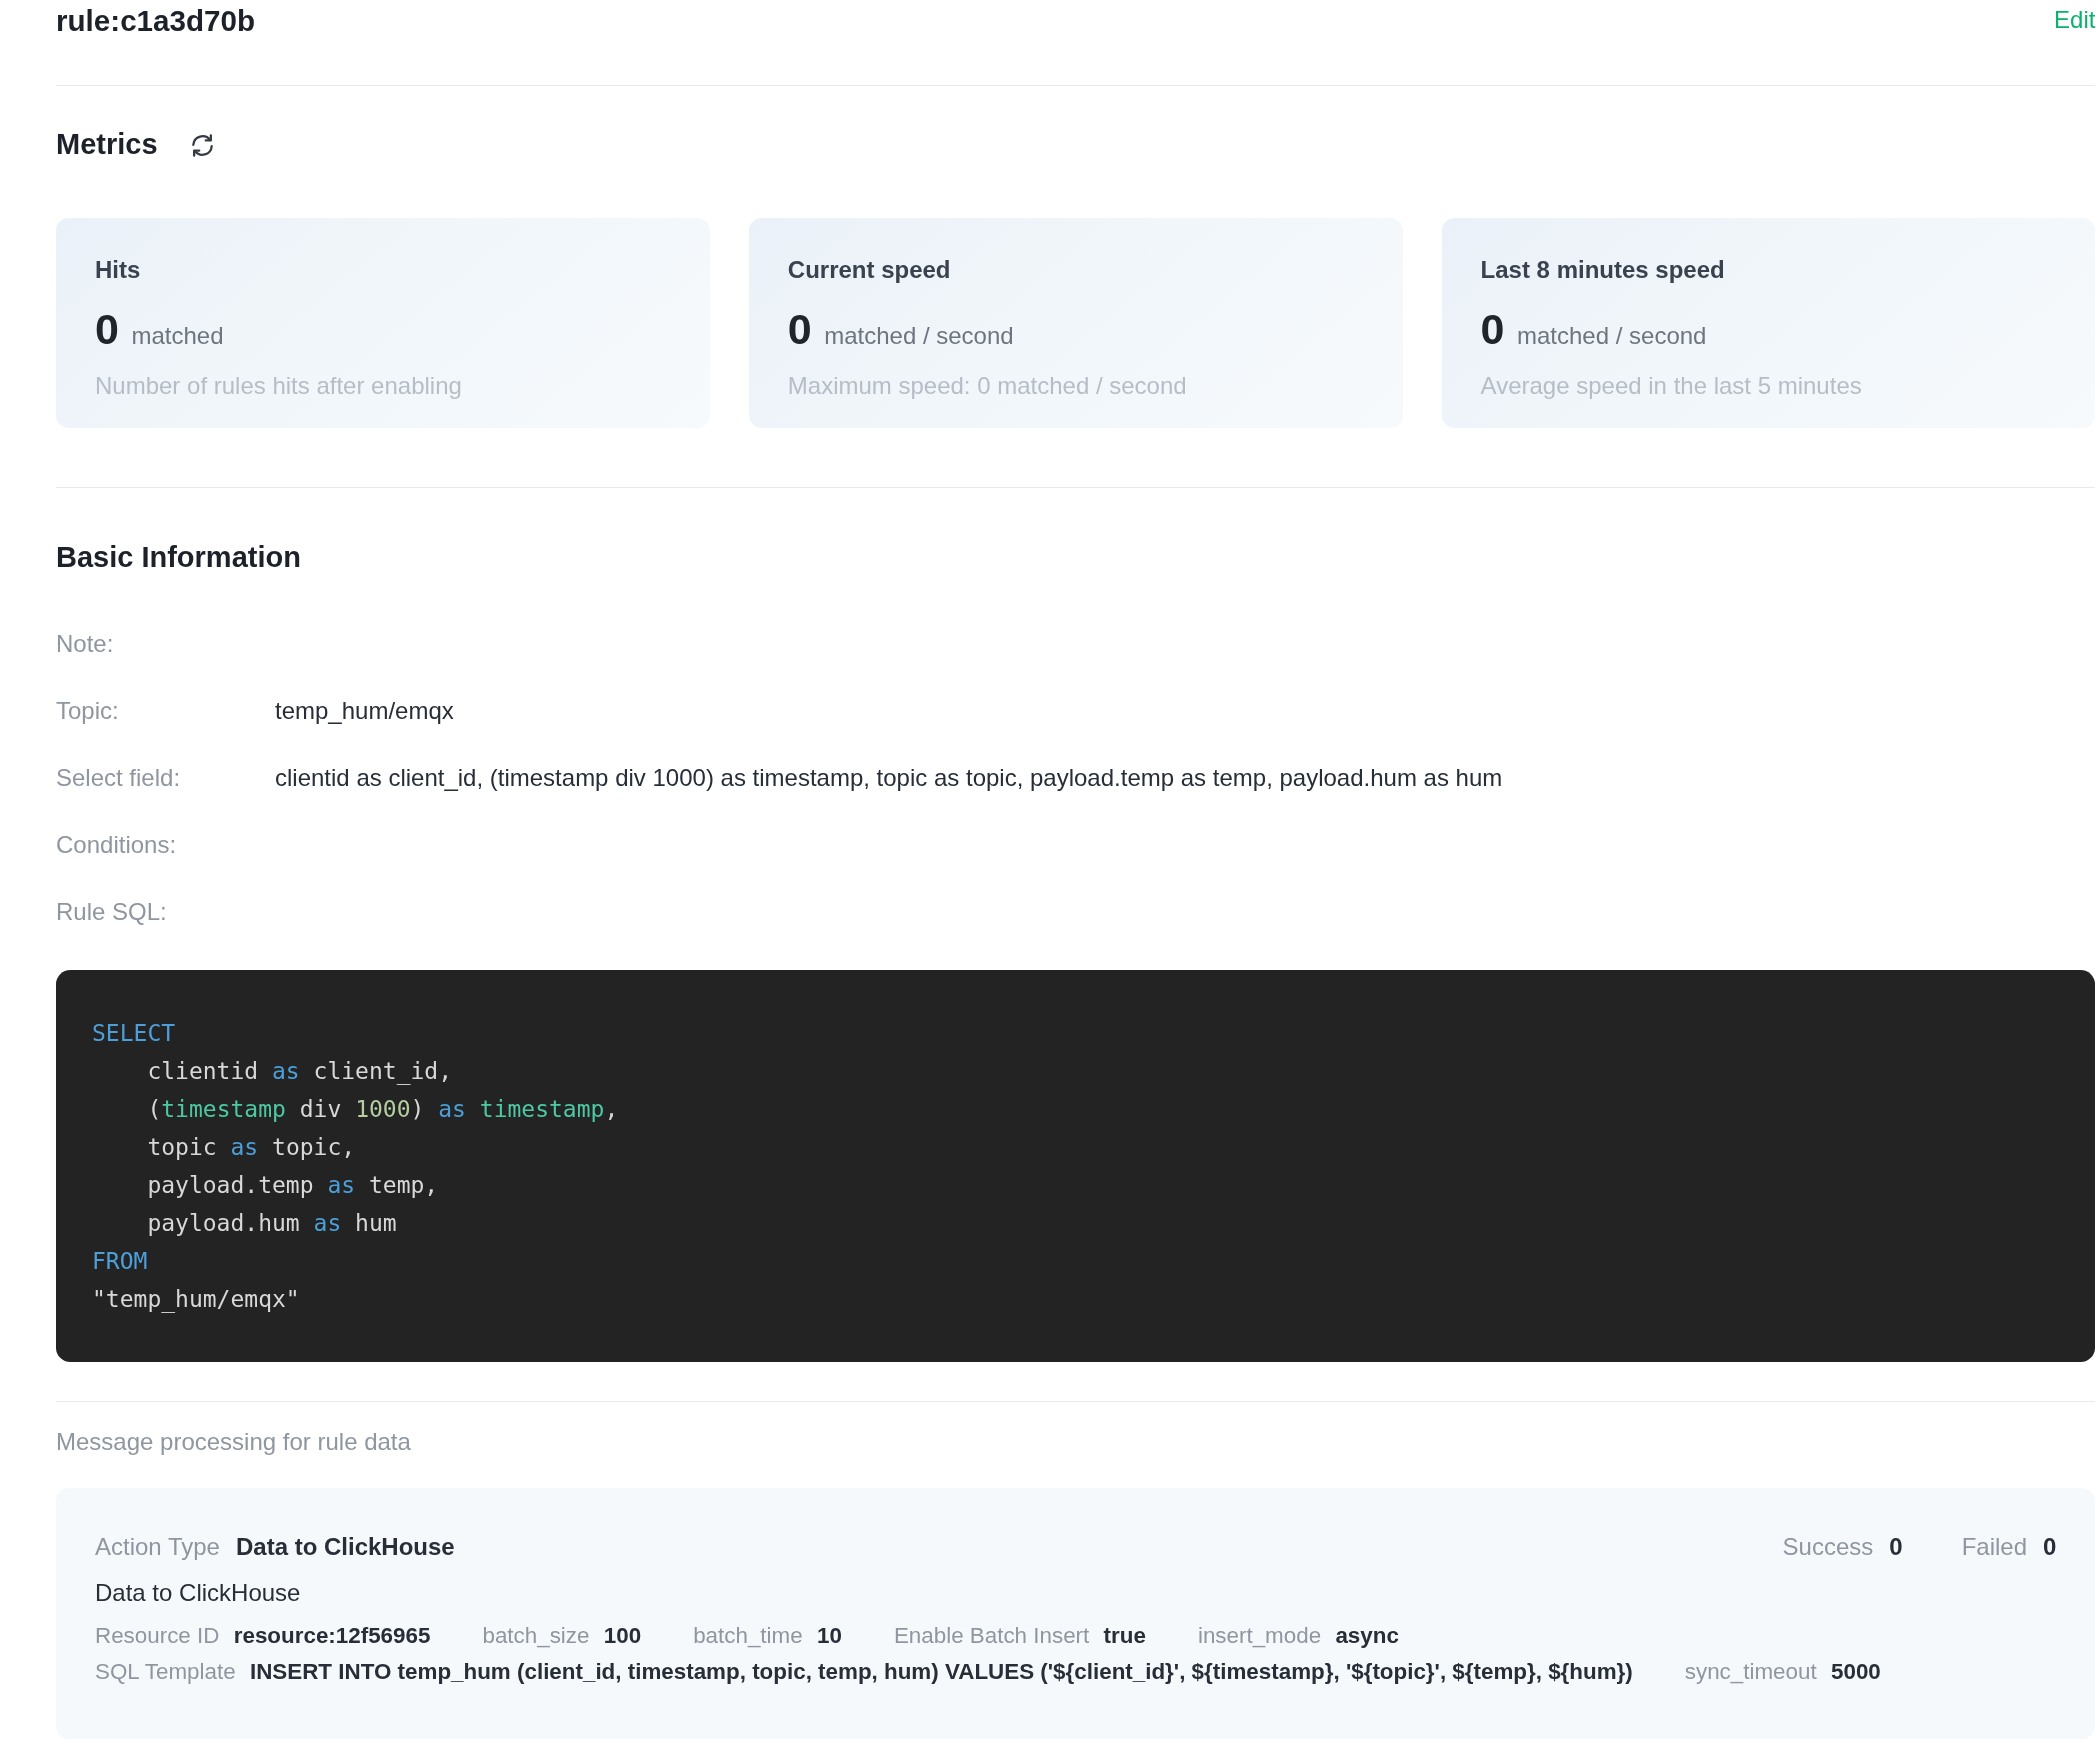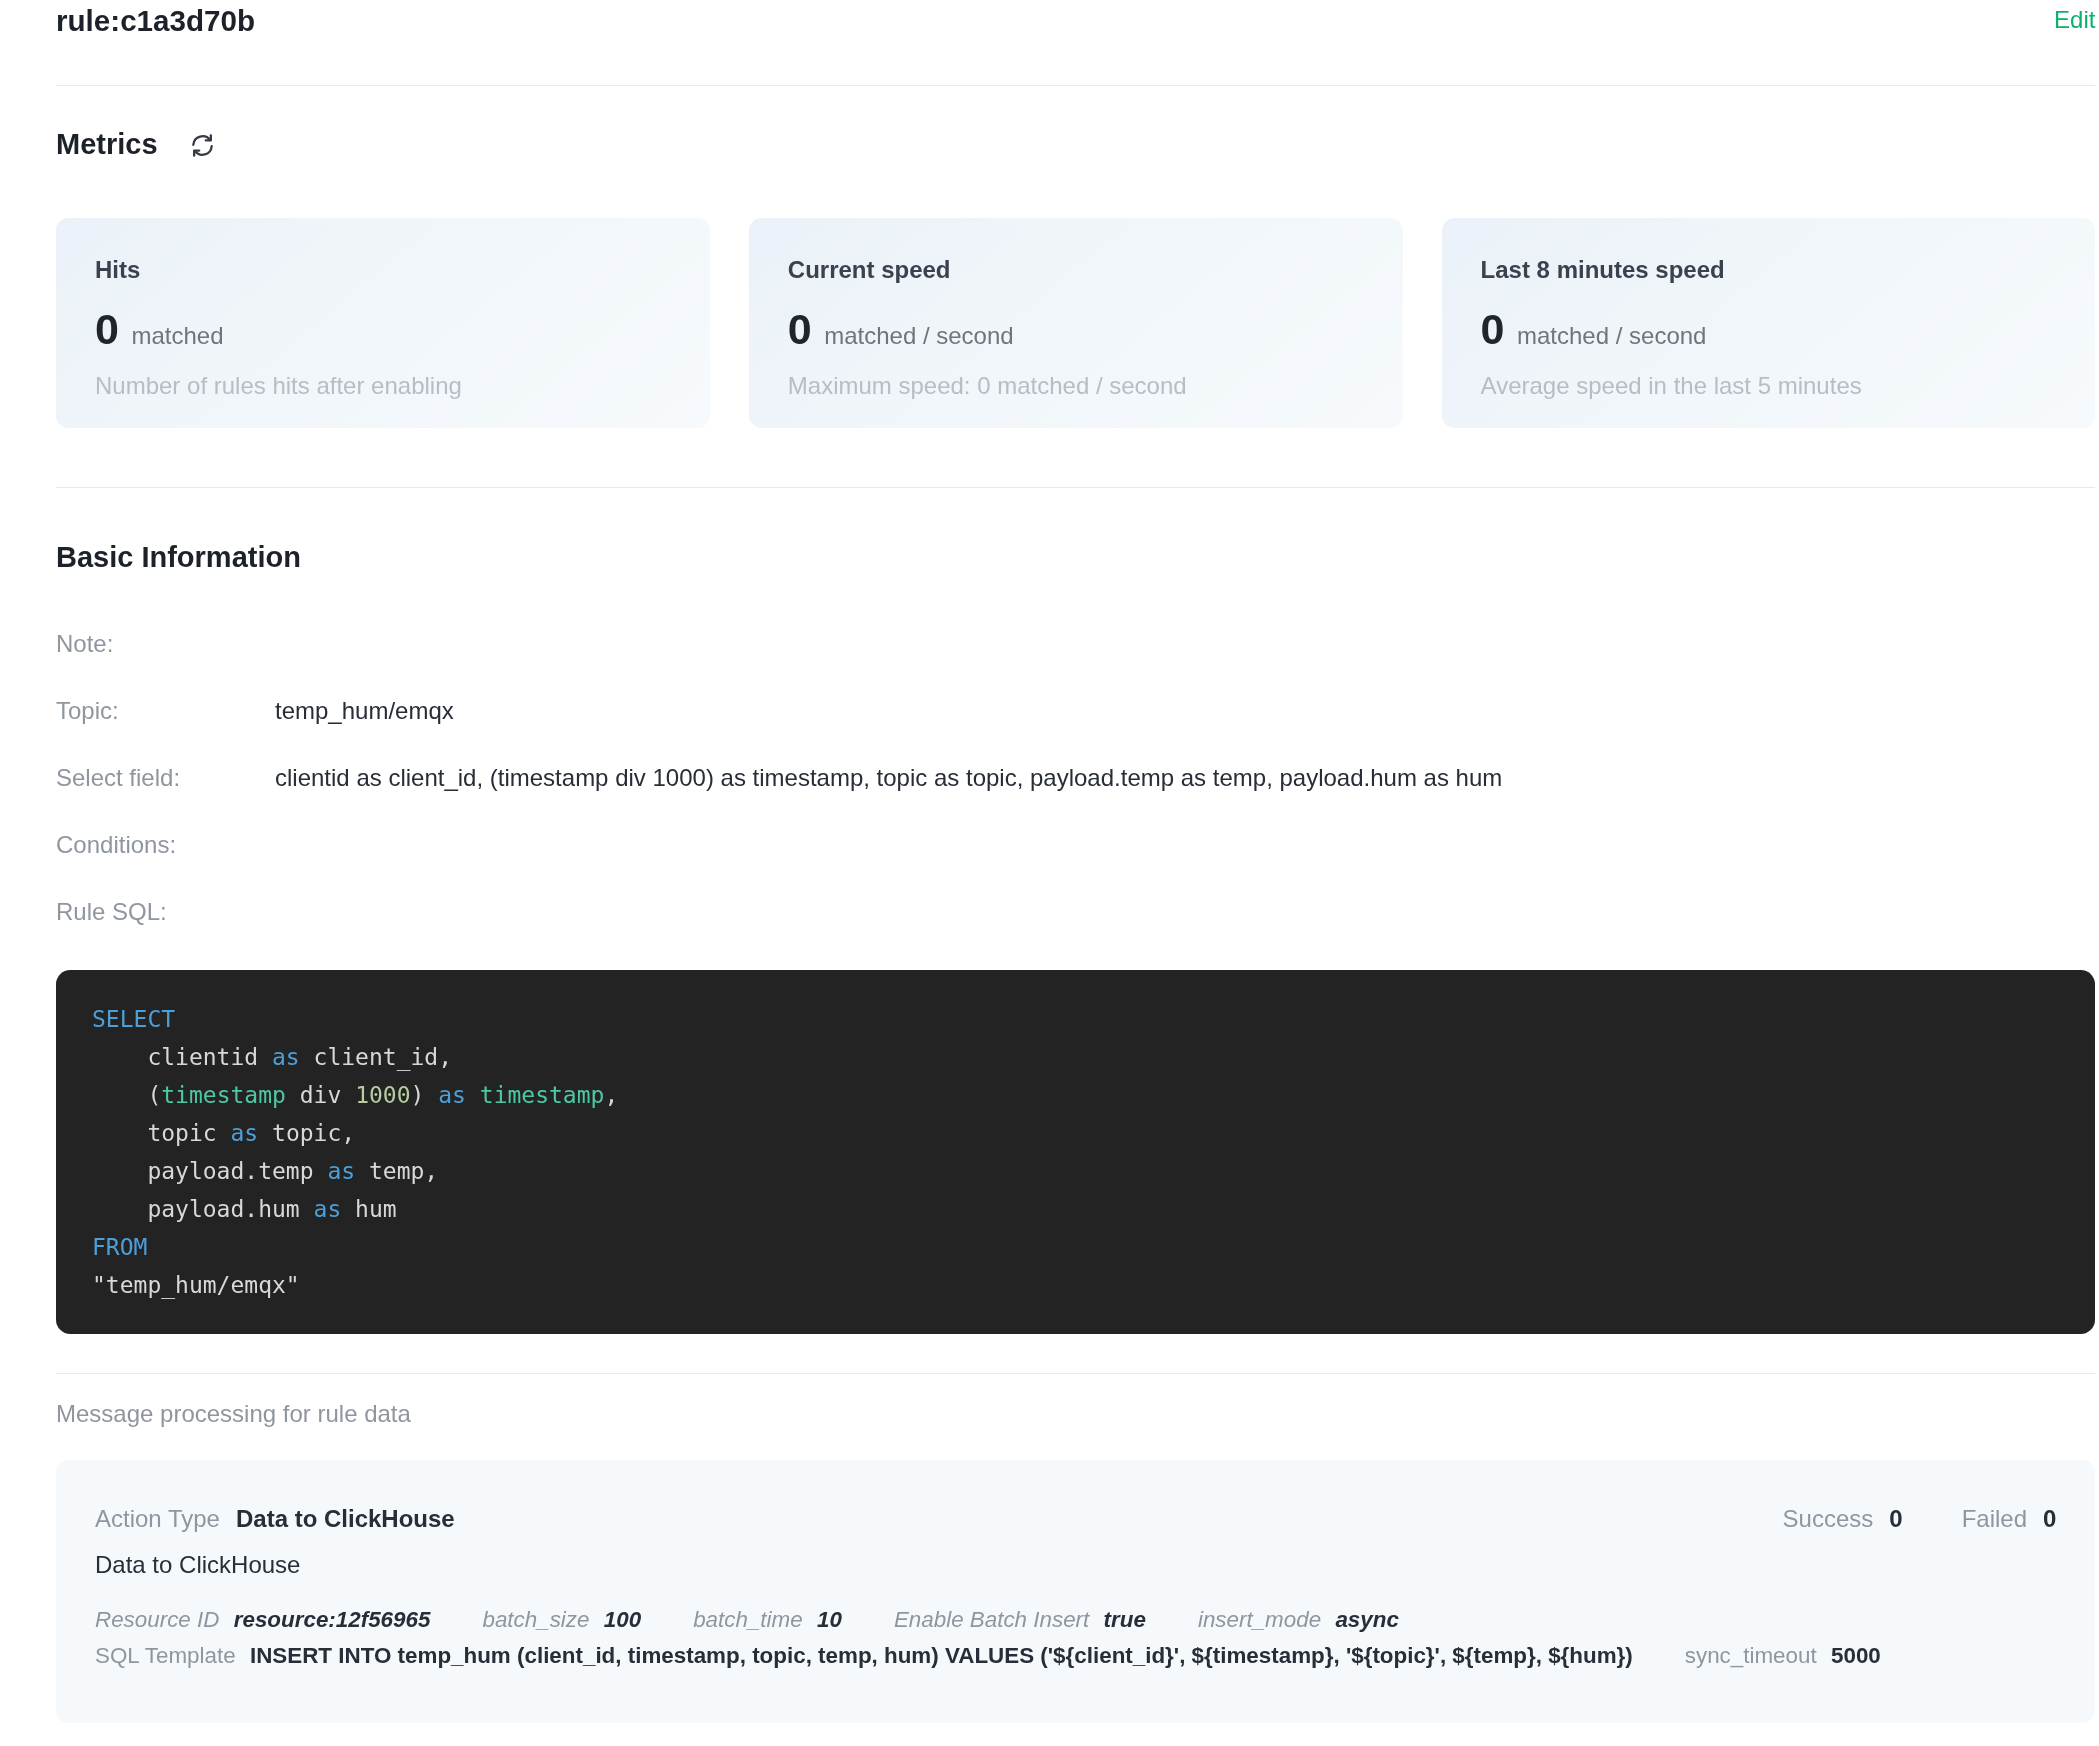--- a/index.html
+++ b/index.html
@@ -41,21 +41,21 @@
   
   .section-basic h2 { margin-top: 52px; }
   .fields { margin-top: 56px; }
   .field-row { display: flex; align-items: flex-start; height: 27px; margin-bottom: 40px; font-size: 24px; white-space: nowrap; }
   .field-label { width: 219px; flex: 0 0 219px; color: #8f96a0; }
   .field-value { color: #272e38; }
 
   
   .code-block {
     margin-top: 45px; background: #232323; border-radius: 14.3px;
-    padding: 30px 36px; color: #d8d8d8;
+    padding: 44px 36px; color: #d8d8d8;
     font-family: "DejaVu Sans Mono", "Liberation Mono", monospace;
     font-size: 23px; line-height: 38px;
   }
   .code-line { white-space: pre; }
   .tok-kw { color: #4c9fd8; }
   .tok-fn { color: #4cc9a4; }
   .tok-num { color: #b5ce9f; }
 
   
   .section-action h2 { margin-top: 48px; }
@@ -64,21 +64,21 @@
     margin-top: 32px; background: #f6f9fc; border-radius: 12.5px;
     padding: 45px 39px 54px 39px; min-height: 213px;
   }
   .action-row-a { display: flex; justify-content: space-between; align-items: baseline; font-size: 24px; }
   .pair { display: flex; align-items: baseline; white-space: nowrap; }
   .pair-label { color: #8f96a0; margin-right: 16px; text-align: right; }
   .pair-value { color: #272e38; font-weight: 600; }
   .counters { display: flex; gap: 59px; }
   .action-name { margin-top: 18px; font-size: 24px; color: #272e38; }
   .params-row { display: flex; gap: 52px; font-size: 22.4px; white-space: nowrap; }
-  .params-row-1 { margin-top: 28px; font-style: italic; }
+  .params-row-1 { margin-top: 16px; }
   .params-row-2 { margin-top: 10.7px; }
   .params-row .pair-label { margin-right: 14.3px; }
 </style>
 </head>
 <body>
 
 <div class="page">
 
   <div class="header">
     <div class="page-title">rule:c1a3d70b</div>

